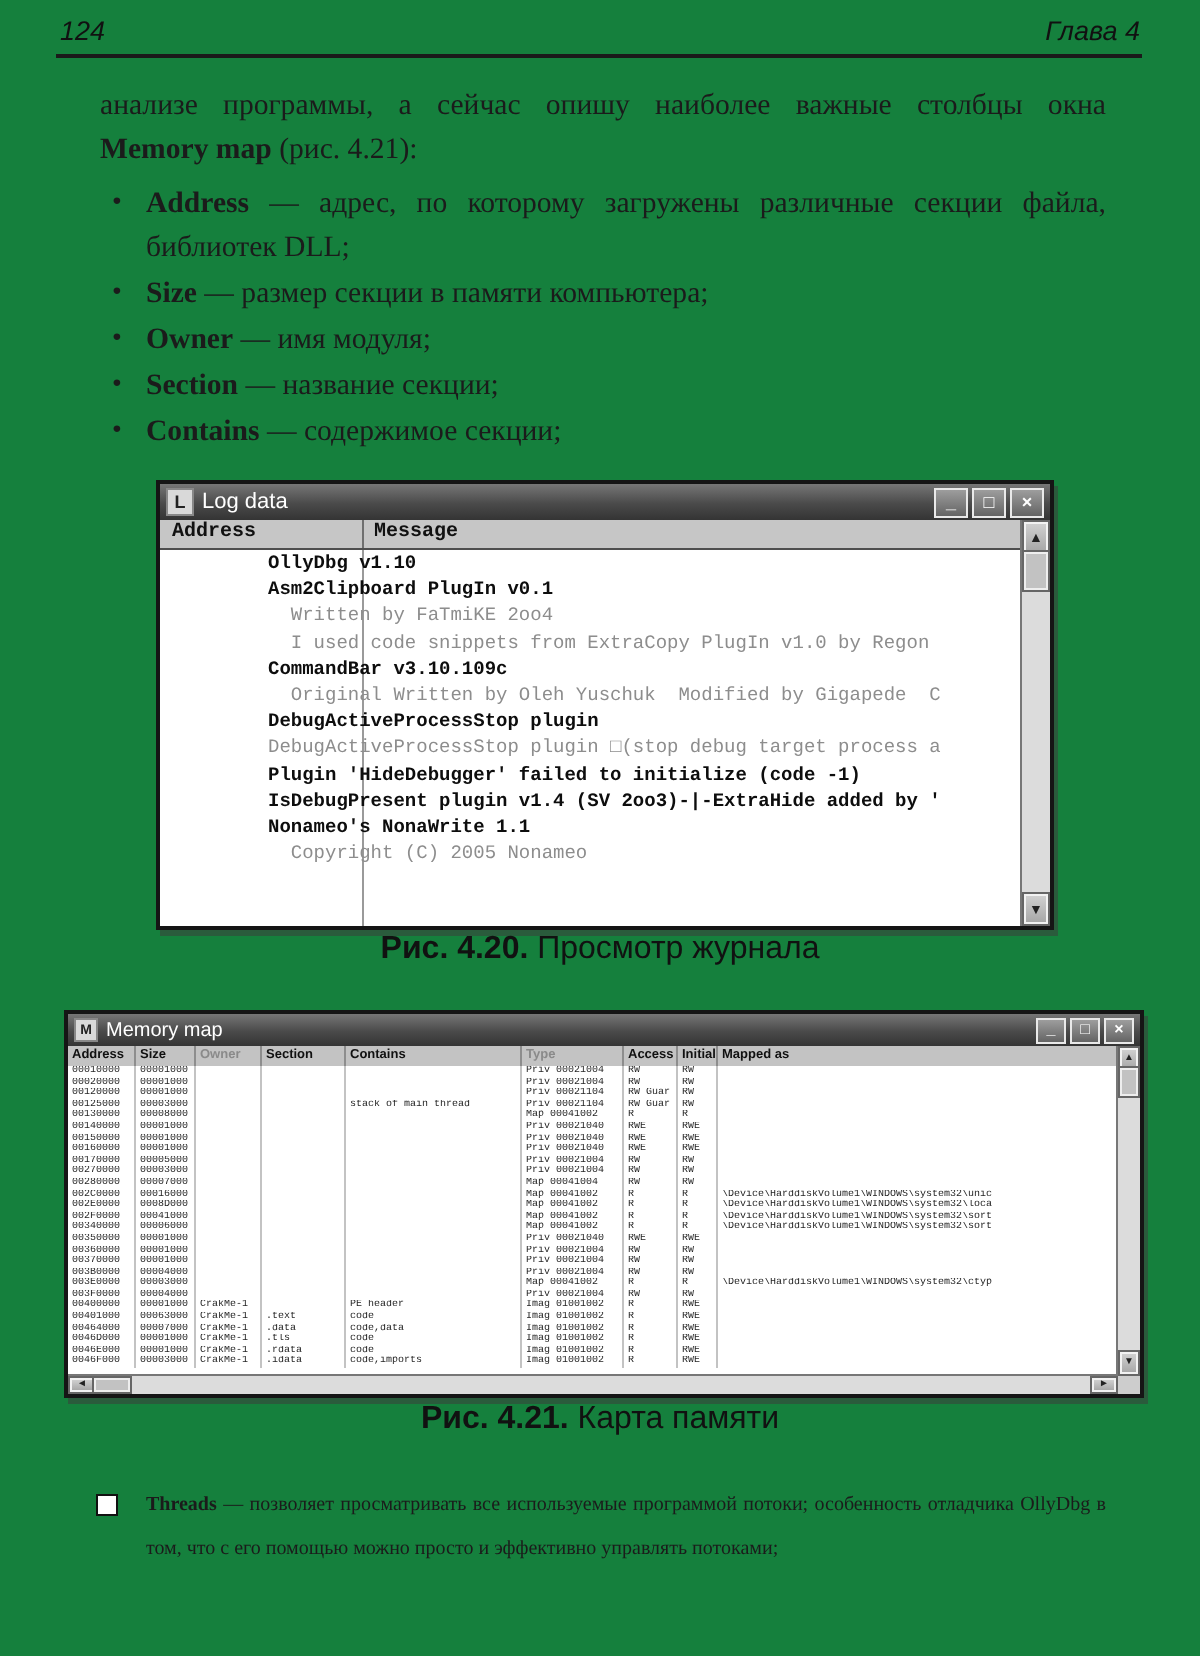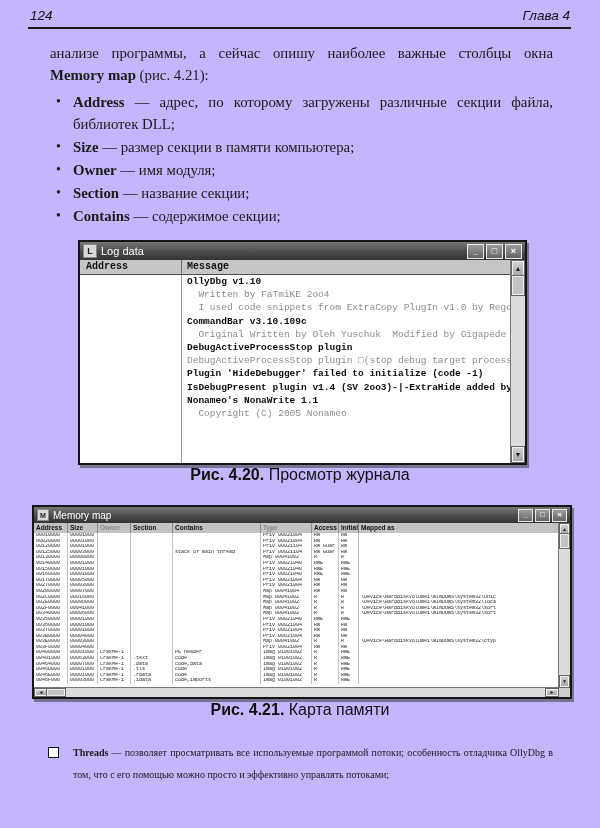--- a/index.html
+++ b/index.html
@@ -1,16 +1,16 @@
 <!DOCTYPE html>
 <html><head>
 <meta charset="utf-8">
 <style>
   html,body{margin:0;padding:0;background:#e8e8e8;}
-  .page{position:relative;width:600px;height:828px;background:#c4b5fd;margin:0 auto;
+  .page{position:relative;width:600px;height:828px;background:#15803d;margin:0 auto;
         font-family:"Liberation Serif",serif;color:#1b1b1b;overflow:hidden;}
 
   
   .pghead{position:absolute;top:8px;left:30px;right:30px;height:18px;
           font-family:"Liberation Sans",sans-serif;font-style:italic;font-size:13.5px;color:#111;}
   .pghead .pgnum{position:absolute;left:0;top:0;}
   .pghead .chap{position:absolute;right:0;top:0;}
   .hrule{position:absolute;top:27px;left:28px;width:543px;height:2px;background:#1a1a1a;}
 
   
@@ -42,21 +42,21 @@
   .logwin .wtitle{font-size:11px;}
   .logwin .wbtn{width:15px;height:13px;font-size:9px;margin-left:2px;line-height:1;}
   .lhdr{position:absolute;top:18px;left:0;right:14px;height:14px;background:#c6c6c6;
         border-bottom:1px solid #4e4e4e;font-family:"Liberation Mono",monospace;
         font-weight:bold;font-size:10px;color:#111;}
   .lhdr .h-addr{position:absolute;left:6px;top:1px;}
   .lhdr .h-msg{position:absolute;left:107px;top:1px;font-family:Liberation Mono, monospace;}
   .lhdr .hsep{position:absolute;left:101px;top:0;bottom:0;width:1px;background:#6f6f6f;}
   .lbody{position:absolute;top:33px;left:0;right:14px;bottom:0;background:#fff;overflow:hidden;}
   .lcoldiv{position:absolute;left:101px;top:0;bottom:0;width:1px;background:#9a9a9a;}
-  .log-line{position:relative;padding-left:107px;font-family:"Liberation Mono",monospace;
+  .log-line{position:relative;padding-left:54px;font-family:"Liberation Mono",monospace;
             font-size:9.5px;line-height:13.2px;white-space:pre;color:#8d8d8d;}
   .log-line.strong{color:#0d0d0d;font-weight:bold;}
   .vscroll{position:absolute;top:18px;right:0;bottom:0;width:14px;background:#dcdcdc;
            border-left:1px solid #777;}
   .sbtn{position:absolute;left:1px;right:1px;height:13px;background:linear-gradient(180deg,#cfcfcf,#a8a8a8);
         border:1px solid #f2f2f2;outline:1px solid #666;display:flex;align-items:center;justify-content:center;
         font-size:7px;color:#222;}
   .vscroll .up{top:1px;}
   .vscroll .thumb{top:16px;height:17px;background:#c2c2c2;border:1px solid #eee;outline:1px solid #666;
                   position:absolute;left:1px;right:1px;}
@@ -144,20 +144,21 @@
     </div>
     <div class="lhdr">
       <span class="h-addr">Address</span>
       <span class="hsep"></span>
       <span class="h-msg">Message</span>
     </div>
     <div class="lbody">
       <div class="lcoldiv"></div>
       <div id="log-rows">
           <div class="log-line strong">OllyDbg v1.10</div>
+          <div class="log-line strong">Asm2Clipboard PlugIn v0.1</div>
           <div class="log-line dim">  Written by FaTmiKE 2oo4</div>
           <div class="log-line dim">  I used code snippets from ExtraCopy PlugIn v1.0 by Regon</div>
           <div class="log-line strong">CommandBar v3.10.109c</div>
           <div class="log-line dim">  Original Written by Oleh Yuschuk  Modified by Gigapede  C</div>
           <div class="log-line strong">DebugActiveProcessStop plugin</div>
           <div class="log-line dim">DebugActiveProcessStop plugin □(stop debug target process a</div>
           <div class="log-line strong">Plugin 'HideDebugger' failed to initialize (code -1)</div>
           <div class="log-line strong">IsDebugPresent plugin v1.4 (SV 2oo3)-|-ExtraHide added by '</div>
           <div class="log-line strong">Nonameo's NonaWrite 1.1</div>
           <div class="log-line dim">  Copyright (C) 2005 Nonameo</div>

